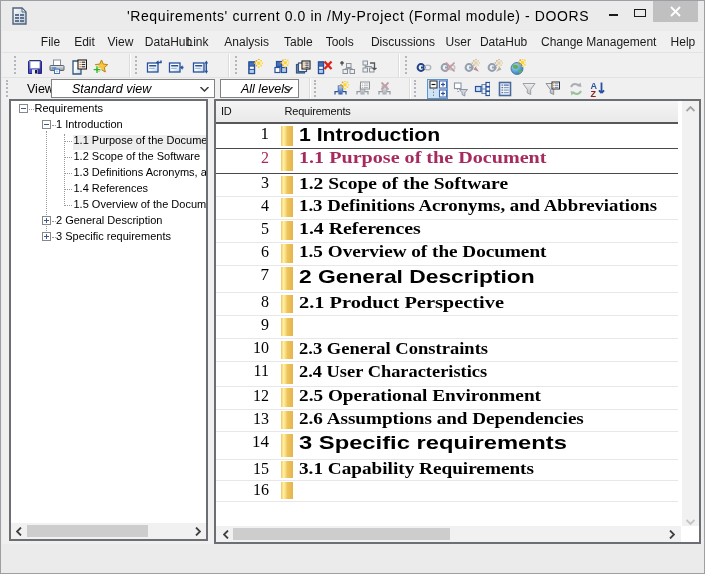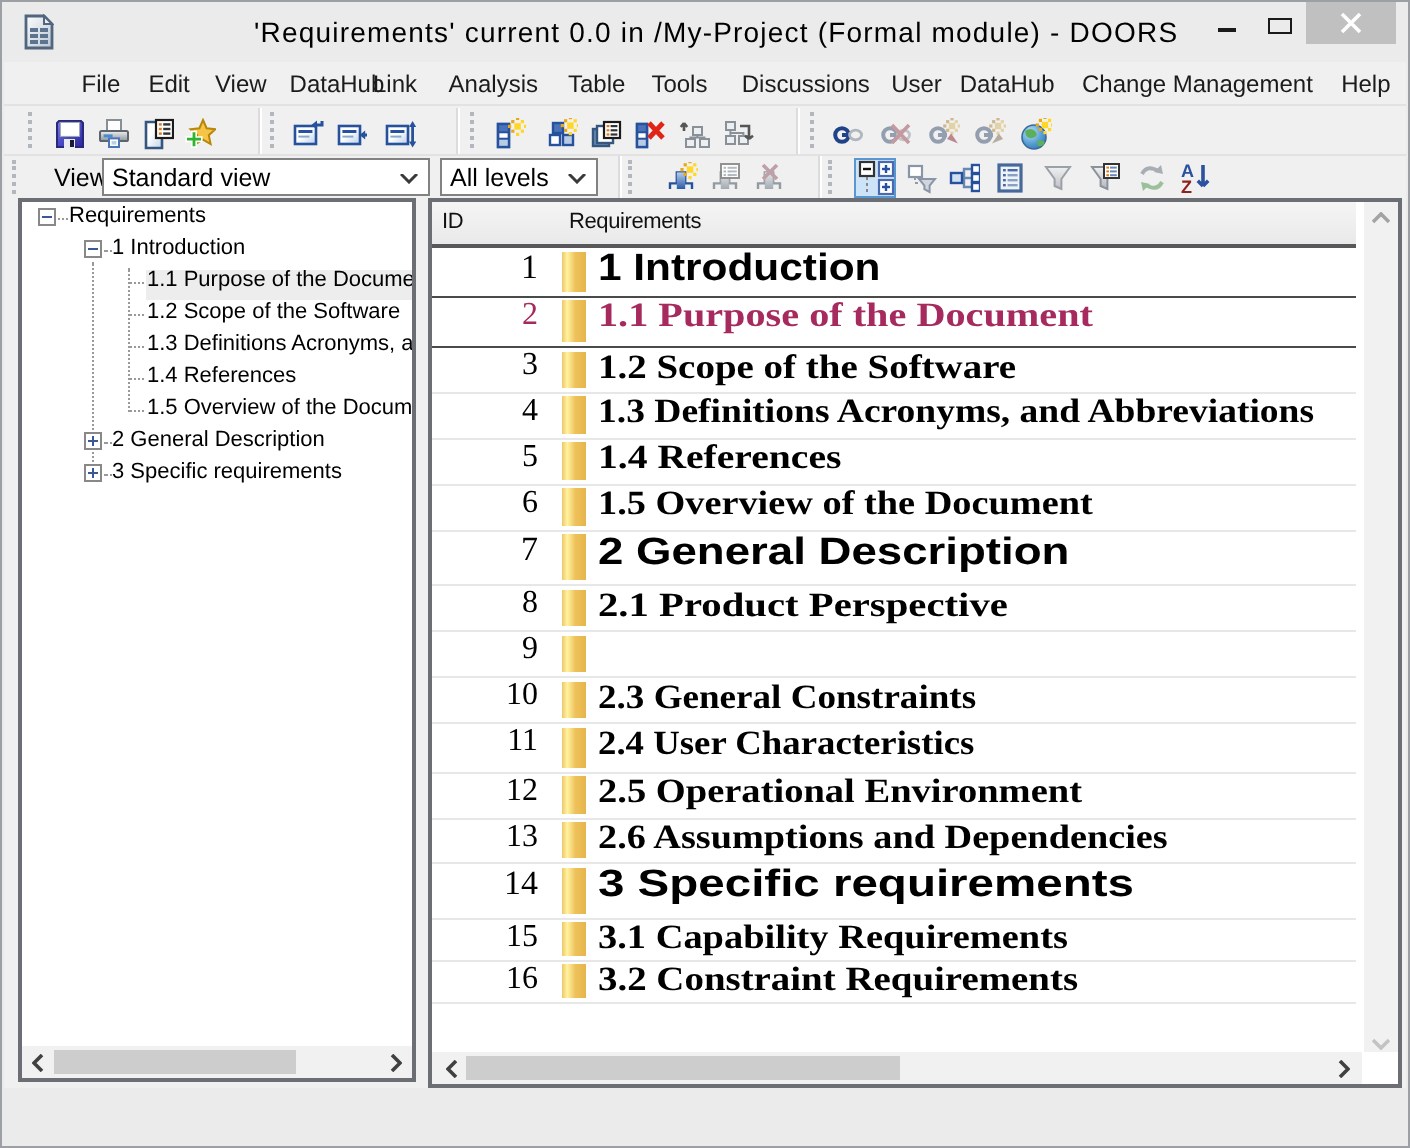--- a/index.html
+++ b/index.html
@@ -12,21 +12,21 @@
 #btn-min{position:absolute;left:608px;top:13px;width:9px;height:2px;background:#1a1a1a;}
 #btn-max{position:absolute;left:633px;top:8px;width:12px;height:8px;border:1.5px solid #1a1a1a;}
 #menubar{position:absolute;left:1px;top:30px;width:701px;height:21px;background:#f0f0f0;font-size:12px;color:#1b1b1b;}
 #menubar span{position:absolute;top:4px;padding-left:27px;}
 #tb1{position:absolute;left:1px;top:51px;width:701px;height:25px;background:#f0f0f0;border-top:1px solid #e2e2e2;}
 #tb2{position:absolute;left:1px;top:76px;width:701px;height:22px;background:#f0f0f0;border-top:1px solid #e2e2e2;}
 .grip{position:absolute;top:3px;height:18px;width:3px;border-left:2px dotted #b2b7bd;}
 .bevel{position:absolute;top:1px;height:22px;width:2px;border-left:1px solid #dcdcdc;border-right:1px solid #fff;}
 .ticon{position:absolute;}
 .combo{position:absolute;top:1px;height:19px;background:#fff;border:1px solid #828282;font-size:12.5px;color:#000;}
-.combo .ct{position:absolute;left:4px;top:2px;white-space:nowrap;}
+.combo .ct{position:absolute;left:20px;top:2px;white-space:nowrap;font-style:italic;}
 .combo .ca{position:absolute;right:5px;top:7px;width:9px;height:5px;}
 #viewlabel{position:absolute;left:25px;top:4px;font-size:12.5px;color:#000;}
 #content{position:absolute;left:1px;top:98px;width:701px;height:445px;background:#f0f0f0;}
 #lpane{position:absolute;left:8px;top:98px;width:199px;height:442px;border:2px solid #6b6e73;background:#fff;overflow:hidden;}
 #rpane{position:absolute;left:213px;top:98px;width:487px;height:445px;border:2px solid #6b6e73;background:#fff;overflow:hidden;}
 .ti{position:absolute;font-size:11px;color:#000;white-space:nowrap;}
 .tg{position:absolute;width:9px;height:9px;border:1px solid #888;background:#fff;}
 .tg i{position:absolute;left:1px;top:3px;width:5px;height:1px;background:#3b5998;}
 .tg b{position:absolute;left:3px;top:1px;width:1px;height:5px;background:#3b5998;}
 .dotv{position:absolute;width:1px;border-left:1px dotted #999;}
@@ -634,21 +634,20 @@
           <div class="tx"><span style="transform:scaleX(1.25)">3 Specific requirements</span></div>
         </div>
       <div class="row" style="top:358.5px;height:21.0px">
           <div class="bar"></div>
           <div class="id"><span>15</span></div>
           <div class="tx"><span style="transform:scaleX(1.13)">3.1 Capability Requirements</span></div>
         </div>
       <div class="row" style="top:379.5px;height:21.0px">
           <div class="bar"></div>
           <div class="id"><span>16</span></div>
-          <div class="tx"><span style="transform:scaleX(1.144)">3.2 Constraint Requirements</span></div>
         </div>
     </div>
     <div class="sb-track" style="left:465.5px;top:0;width:17.5px;height:425px">
       <svg style="position:absolute;left:4.5px;top:5px" width="9" height="6" viewBox="0 0 9 6">
           <path d="M0.5 5 L4.5 1 L8.5 5" fill="none" stroke="#a3a3a3" stroke-width="1.8"></path>
         </svg>
       <svg style="position:absolute;left:4.5px;top:418px" width="9" height="6" viewBox="0 0 9 6">
           <path d="M0.5 1 L4.5 5 L8.5 1" fill="none" stroke="#c3c3c3" stroke-width="1.8"></path>
         </svg>
     </div>

